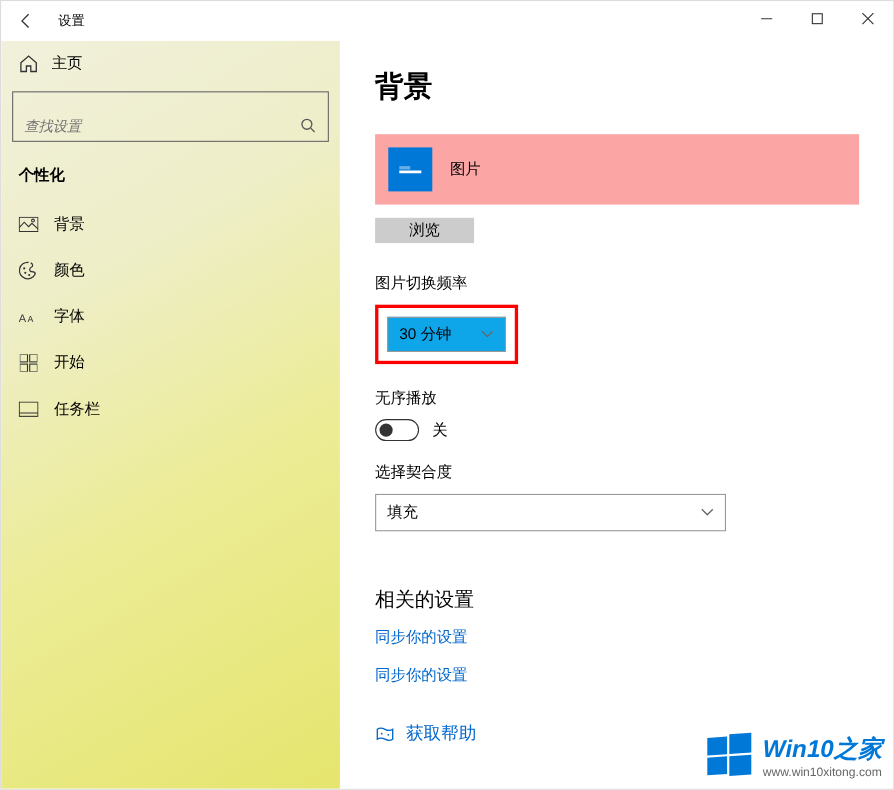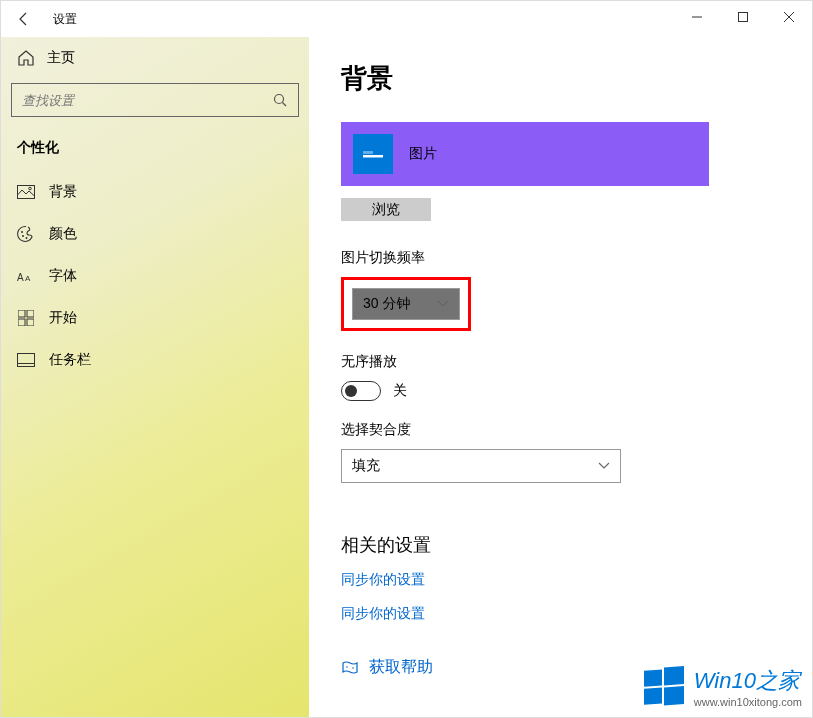--- a/index.html
+++ b/index.html
@@ -11,59 +11,59 @@
     .title-text { font-size: 12px; margin-left: 6px; }
     .window-controls { position: absolute; right: 0; top: 0; display: flex; }
     .wc-btn { width: 46px; height: 32px; display: flex; align-items: center; justify-content: center; cursor: pointer; font-size: 12px; }
     
     .content { flex: 1; display: flex; overflow: hidden; }
     
     .sidebar { width: 308px; background: linear-gradient(150deg, #f1f0dc 0%, #eeeec8 30%, #ecec96 60%, #e5e56e 100%); padding: 0 10px 10px 10px; }
     .home-row { display: flex; align-items: center; padding: 12px 6px 16px 6px; gap: 12px; cursor: pointer; }
     .home-label { font-size: 14px; }
     
-    .search-box { height: 34px; border: 1px solid #666; display: flex; align-items: center; padding: 16px 10px; margin-bottom: 18px; }
+    .search-box { height: 46px; border: 1px solid #666; display: flex; align-items: flex-end; padding: 6px 10px; margin-bottom: 18px; }
     .search-input { flex: 1; background: transparent; border: none; outline: none; font-size: 13px; font-style: italic; color: #555; }
     .search-icon { font-size: 14px; color: #555; }
     
     .section-title { font-size: 14px; font-weight: bold; padding: 4px 6px 14px 6px; }
     
     .nav-list { display: flex; flex-direction: column; }
     .nav-item { display: flex; align-items: center; gap: 14px; padding: 12px 6px; cursor: pointer; font-size: 14px; }
     .nav-icon { width: 18px; height: 18px; display: flex; align-items: center; justify-content: center; }
     
     .main { flex: 1; padding: 24px 28px 0 32px; overflow: hidden; position: relative; }
     .page-title { font-size: 26px; font-weight: 600; margin-bottom: 26px; }
     
     .section-label { font-size: 14px; margin-bottom: 10px; }
     
-    .album-box { background: #8b5cf6; height: 64px; display: flex; align-items: center; padding: 0 0 0 12px; gap: 16px; margin-bottom: 12px; width: 368px; }
+    .album-box { background: #fca5a5; height: 64px; display: flex; align-items: center; padding: 0 0 0 12px; gap: 16px; margin-bottom: 12px; width: 440px; }
     .album-icon { width: 40px; height: 40px; background: #0078d7; display: flex; align-items: center; justify-content: center; }
     .album-name { font-size: 14px; }
     
     .browse-btn { width: 90px; height: 23px; background: #ccc; border: none; font-size: 14px; cursor: pointer; margin-bottom: 28px; }
     
     .dropdown-wrap { position: relative; width: 130px; border: 3px solid #f00; padding: 8px; margin-bottom: 22px; }
-    .dropdown { border: 1px solid #999; background: #737373; height: 32px; display: flex; align-items: center; justify-content: space-between; padding: 0 10px; cursor: pointer; font-size: 14px; }
+    .dropdown { border: 1px solid #999; background: #0ea5e9; height: 32px; display: flex; align-items: center; justify-content: space-between; padding: 0 10px; cursor: pointer; font-size: 14px; }
     
     .toggle-row { display: flex; align-items: center; gap: 12px; margin-top: 8px; margin-bottom: 20px; }
     .toggle { width: 40px; height: 20px; border: 1px solid #333; border-radius: 10px; position: relative; cursor: pointer; }
     .toggle-knob { width: 12px; height: 12px; background: #333; border-radius: 50%; position: absolute; left: 3px; top: 3px; }
     .toggle-label-text { font-size: 14px; }
     
-    .fit-dropdown { border: 1px solid #999; background: #fff; height: 34px; display: flex; align-items: center; justify-content: space-between; padding: 0 10px; cursor: pointer; font-size: 14px; width: 280px; margin-bottom: 50px; }
+    .fit-dropdown { border: 1px solid #999; background: #fff; height: 34px; display: flex; align-items: center; justify-content: space-between; padding: 0 10px; cursor: pointer; font-size: 14px; width: 319px; margin-bottom: 50px; }
     
     .related-title { font-size: 18px; margin-bottom: 14px; }
     .link { color: #0066cc; font-size: 14px; display: block; margin-bottom: 16px; cursor: pointer; }
     
     .help-row { display: flex; align-items: flex-end; gap: 10px; margin-top: 34px; color: #0066cc; cursor: pointer; font-size: 16px; }
     
     .watermark { position: absolute; right: 10px; bottom: 8px; display: flex; align-items: center; gap: 8px; }
     .wm-text { text-align: left; }
-    .wm-title { font-size: 22px; font-weight: normal; font-style: italic; color: #0078d7; }
+    .wm-title { font-size: 22px; font-weight: bold; font-style: italic; color: #0078d7; text-align: right; }
     .wm-url { font-size: 11px; color: #666; }
     
     svg { display: block; }
   </style>
 </head>
 <body>
 
 <div class="titlebar">
   <div class="titlebar-left">
     <div class="back-btn">

